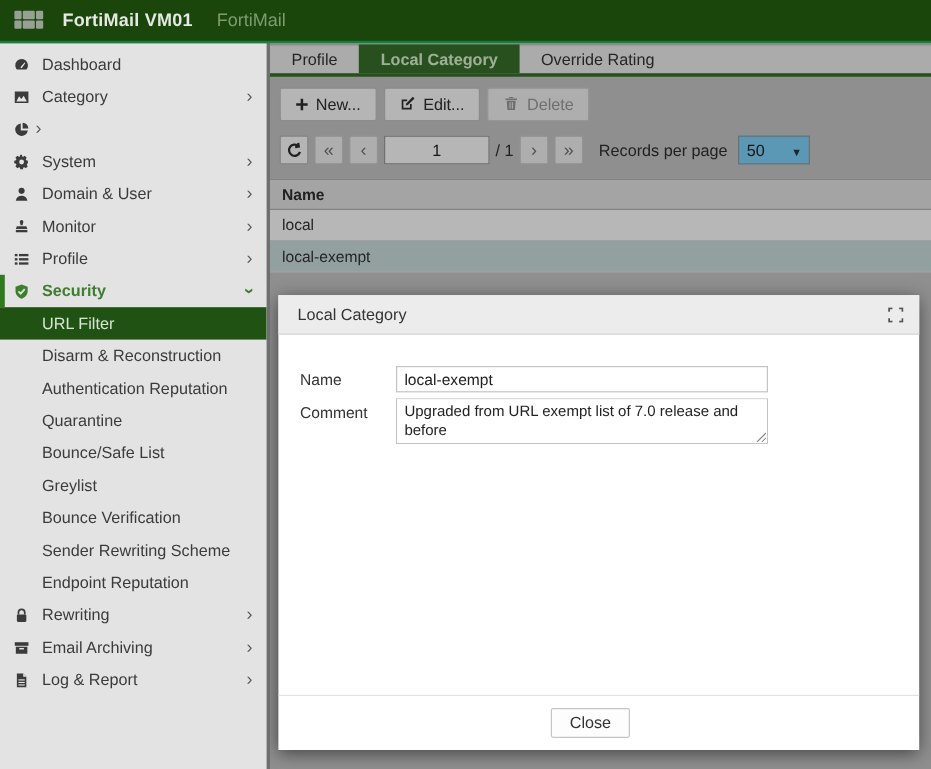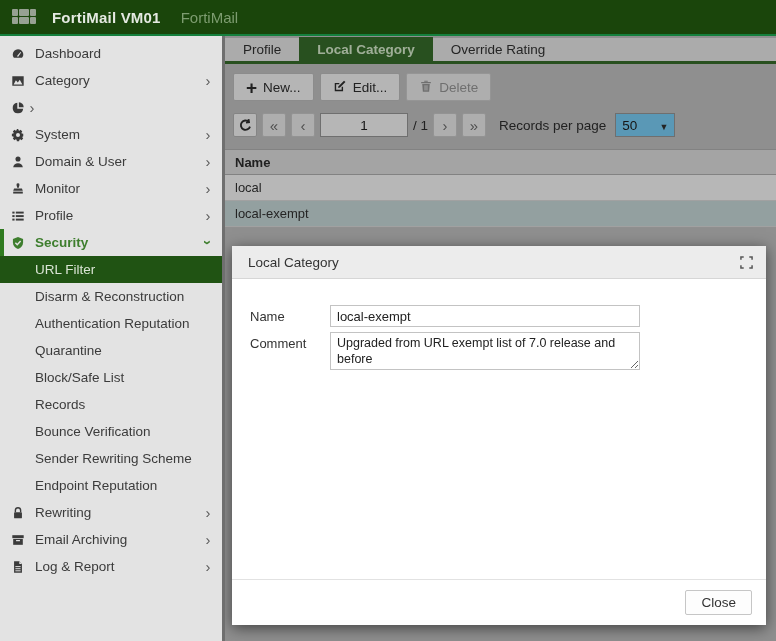--- a/index.html
+++ b/index.html
@@ -96,21 +96,21 @@
   .maximize svg { width:13px; height:13px; stroke:#555; fill:none; stroke-width:1.6; }
   .modal-body { flex:1; padding:26px 18px 0 18px; }
   .frow { display:flex; margin-bottom:5px; }
   .flabel { width:80px; padding-top:4px; font-size:13px; color:#333; }
   .finput { width:310px; height:22px; border:1px solid #c3c3c3; font-size:13px;
     font-family:inherit; color:#222; padding:0 6px; background:#fff; }
   .ftext { width:310px; height:38px; border:1px solid #c3c3c3; font-size:12.5px;
     font-family:inherit; color:#222; padding:2px 6px; line-height:1.3;
     resize:both; background:#fff; }
   .modal-foot { height:46px; border-top:1px solid #e2e2e2; display:flex;
-    align-items:center; justify-content:flex-end; padding-right:14px; }
+    align-items:center; justify-content:center; padding-right:14px; }
   .close-btn { padding:4px 15px; background:#fdfdfd; border:1px solid #c6c6c6;
     border-radius:2px; font-size:13.5px; color:#333; cursor:pointer; }
 </style>
 </head>
 <body>
 
 <div class="app-header">
   <div class="logo">
     <i></i>
       <i></i>
@@ -212,24 +212,24 @@
   <div class="side-child">
     <span>Disarm &amp; Reconstruction</span>
   </div>
   <div class="side-child">
     <span>Authentication Reputation</span>
   </div>
   <div class="side-child">
     <span>Quarantine</span>
   </div>
   <div class="side-child">
-    <span>Block/Safe List</span>
-  </div>
-  <div class="side-child">
-    <span>Records</span>
+    <span>Bounce/Safe List</span>
+  </div>
+  <div class="side-child">
+    <span>Greylist</span>
   </div>
   <div class="side-child">
     <span>Bounce Verification</span>
   </div>
   <div class="side-child">
     <span>Sender Rewriting Scheme</span>
   </div>
   <div class="side-child">
     <span>Endpoint Reputation</span>
   </div>

